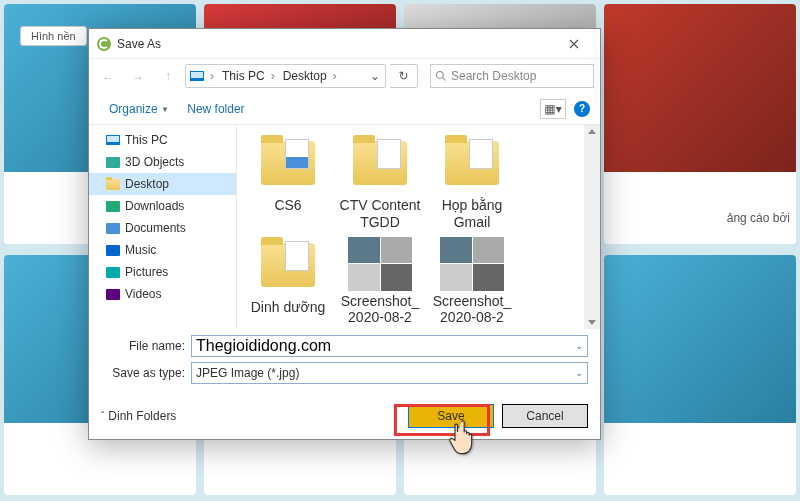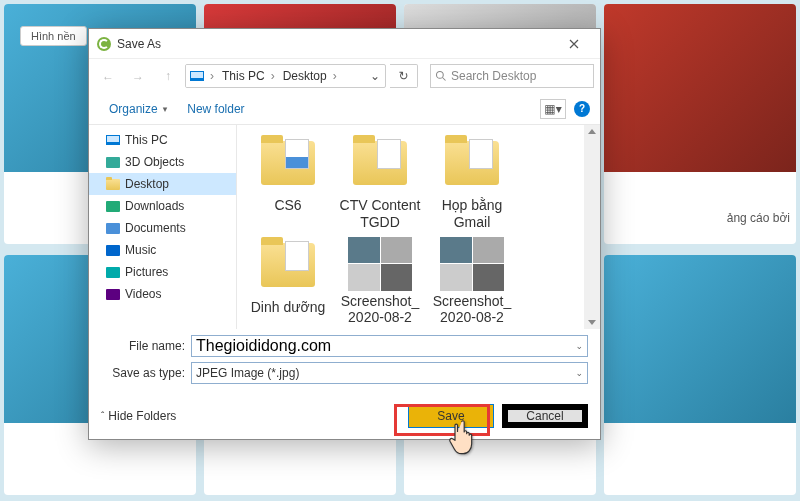--- a/index.html
+++ b/index.html
@@ -57,21 +57,21 @@
   .file .name{font-size:14px;color:#333;line-height:1.2;word-wrap:break-word;padding:0 2px;}
   .form{padding:6px 12px 4px;}
   .frow{display:flex;align-items:center;margin-bottom:5px;}
   .flabel{width:90px;text-align:right;padding-right:6px;color:#333;}
   .finput{flex:1;height:22px;border:1px solid #8faecf;padding:0 4px;background:#fff;}
   .finput.combo{display:flex;align-items:center;justify-content:space-between;color:#333;}
   .finput input{border:none;outline:none;width:100%;height:100%;font-size:16px;}
   .combo-arrow{color:#666;font-size:9px;}
   .footer{height:46px;display:flex;align-items:center;padding:0 12px;}
   .hide-folders{display:flex;align-items:center;gap:4px;color:#333;cursor:pointer;}
-  .btn{width:86px;height:24px;border:6px solid #000000;background:#e1e1e1;display:flex;align-items:center;justify-content:center;margin-left:8px;cursor:pointer;color:#333;}
+  .btn{width:86px;height:24px;border:1px solid #000000;background:#e1e1e1;display:flex;align-items:center;justify-content:center;margin-left:8px;cursor:pointer;color:#333;}
   .btn.default{border:1px solid #0078d4;background:#eab308;}
   .save-hl{position:absolute;right:110px;bottom:3px;width:96px;height:32px;border:3px solid #e53935;pointer-events:none;}
   .cursor-hand{position:absolute;right:118px;bottom:-18px;width:34px;height:40px;pointer-events:none;}
   .cursor-hand svg{width:100%;height:100%;filter:drop-shadow(1px 1px 1px rgba(0,0,0,.3));}
   .pc-icon{width:14px;height:10px;border:1px solid #0078d4;border-bottom-width:3px;background:#cde8ff;}
   .drive-icon{width:14px;height:10px;background:#ccc;border:1px solid #888;border-radius:1px;}
   .folder-sm{width:14px;height:11px;background:linear-gradient(#fae093,#e9c658);border-radius:1px;position:relative;}
   .folder-sm::before{content:"";position:absolute;top:-2px;left:0;width:6px;height:3px;background:#e9c658;border-radius:1px 1px 0 0;}
   .sb{position:absolute;right:0;top:0;bottom:0;width:16px;background:#f0f0f0;}
   .sb::before,.sb::after{content:"";position:absolute;left:4px;width:0;height:0;border-left:4px solid transparent;border-right:4px solid transparent;}
@@ -279,21 +279,21 @@
       <div class="finput combo">
         <span>JPEG Image (*.jpg)</span>
         <span class="combo-arrow">⌄</span>
       </div>
     </div>
   </div>
 
   <div class="footer">
     <div class="hide-folders">
       <span style="font-size:10px;">ˆ</span>
-      <span>Hide Folders</span>
+      <span>Dinh Folders</span>
     </div>
     <div style="flex:1"></div>
     <div class="btn default">Save</div>
     <div class="btn">Cancel</div>
   </div>
 
   <div class="save-hl"></div>
   <div class="cursor-hand">
     <svg viewBox="0 0 40 48">
         <path d="M16 6c0-2 3-2 3 0v12c0-2 3-2 3 0v2c0-2 3-2 3 0v2c0-2 3-2 3 0v10c0 6-4 12-10 12h-2c-4 0-7-2-9-6l-5-9c-1-2 1-4 3-3l3 2V10c0-2 3-2 3 0v8" fill="#ffe0c4" stroke="#333" stroke-width="1.4" stroke-linejoin="round"></path>

